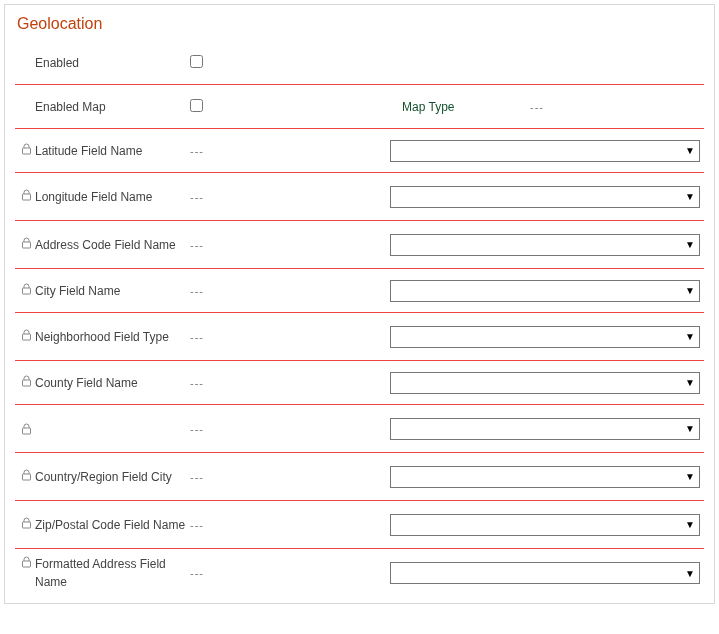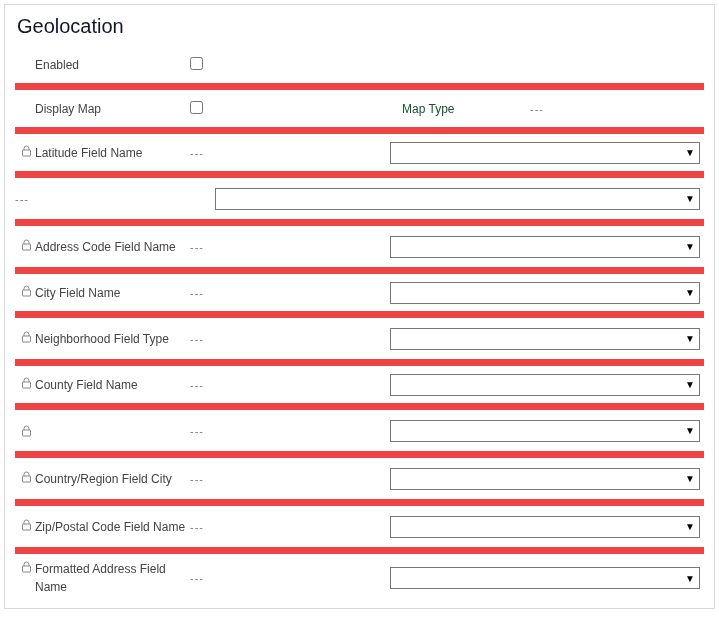--- a/index.html
+++ b/index.html
@@ -11,28 +11,28 @@
     color: #444;
     background: #fff;
     width: 719px;
   }
   .panel {
     border: 1px solid #d8d8d8;
     padding: 10px 10px 6px 10px;
     width: 711px;
   }
   .section-title {
-    font-size: 20px;
-    color: #0f172a;
+    font-size: 16px;
+    color: #c2410c;
     margin: 0 0 8px 2px;
   }
   .row {
     display: flex;
     align-items: center;
-    border-bottom: 7px solid #ef4444;
+    border-bottom: 1px solid #ef4444;
     min-height: 44px;
     padding: 4px 0;
   }
   .row.tall { min-height: 48px; }
   .row:last-child { border-bottom: none; justify-content: flex-end; }
   .col-label {
     width: 175px;
     display: flex;
     align-items: flex-start;
     padding-left: 6px;
@@ -104,21 +104,21 @@
     <div class="col-label noicon">
       <span class="label-text">Enabled</span>
     </div>
     <div class="col-val1">
       <input type="checkbox" style="">
     </div>
   </div>
 
   <div class="row">
     <div class="col-label noicon">
-      <span class="label-text">Display Map</span>
+      <span class="label-text">Enabled Map</span>
     </div>
     <div class="col-val1">
       <input type="checkbox" style="">
     </div>
     <div class="col-label2">Map Type</div>
     <div class="col-val2">---</div>
   </div>
 
   <div class="row">
     <div class="col-label">
@@ -132,20 +132,29 @@
     </div>
     <div class="col-val1">---</div>
     <div class="col-select">
       <div class="sel">
           <span class="caret">▼</span>
         </div>
     </div>
   </div>
 
   <div class="row tall">
+    <div class="col-label">
+      <span class="lock">
+        <svg width="11" height="12" viewBox="0 0 11 12">
+            <path d="M3 5V3.5a2.5 2.5 0 0 1 5 0V5" fill="none" stroke="#888" stroke-width="1"></path>
+            <rect x="1.5" y="5" width="8" height="6" rx="0.5" fill="none" stroke="#888" stroke-width="1"></rect>
+          </svg>
+      </span>
+      <span class="label-text">Longitude Field Name</span>
+    </div>
     <div class="col-val1">---</div>
     <div class="col-select">
       <div class="sel">
           <span class="caret">▼</span>
         </div>
     </div>
   </div>
 
   <div class="row tall">
     <div class="col-label">

